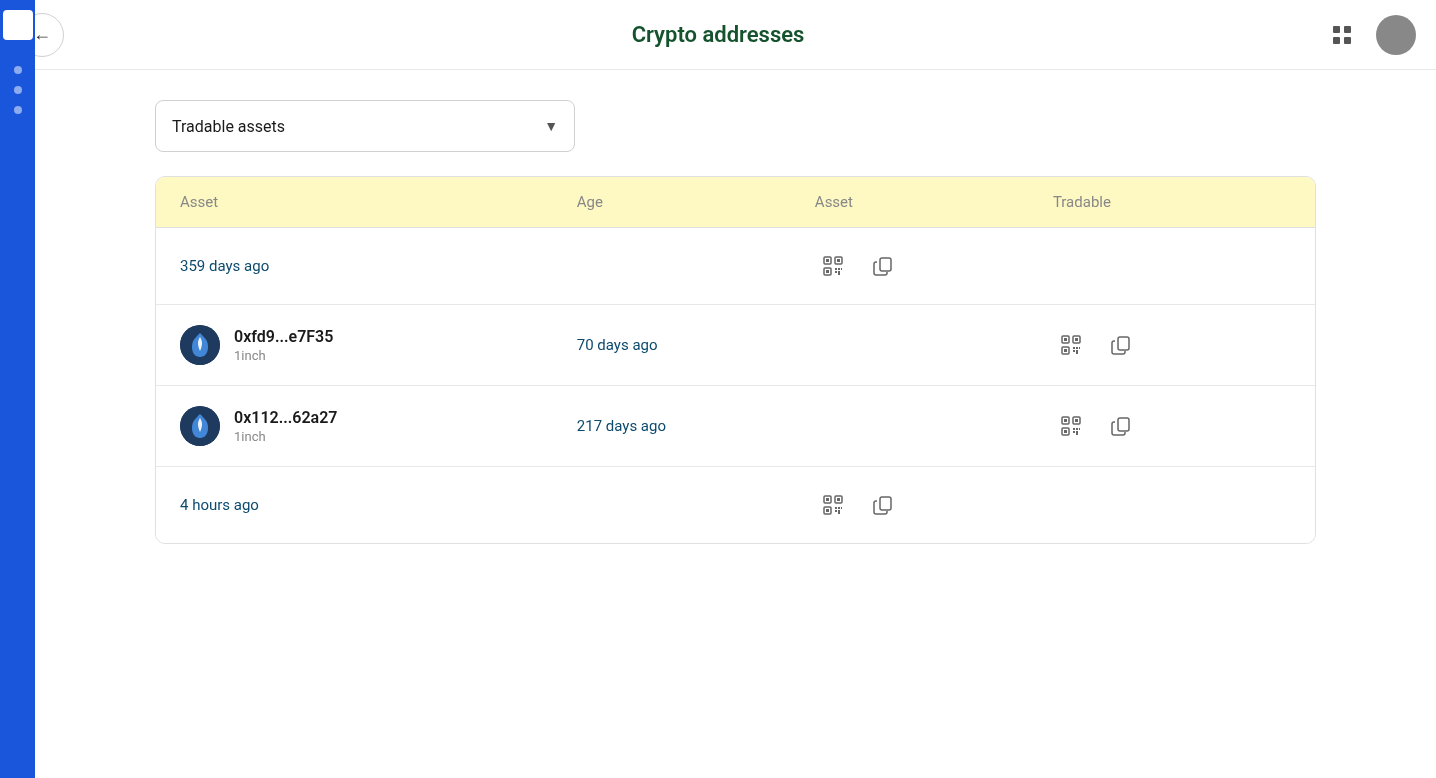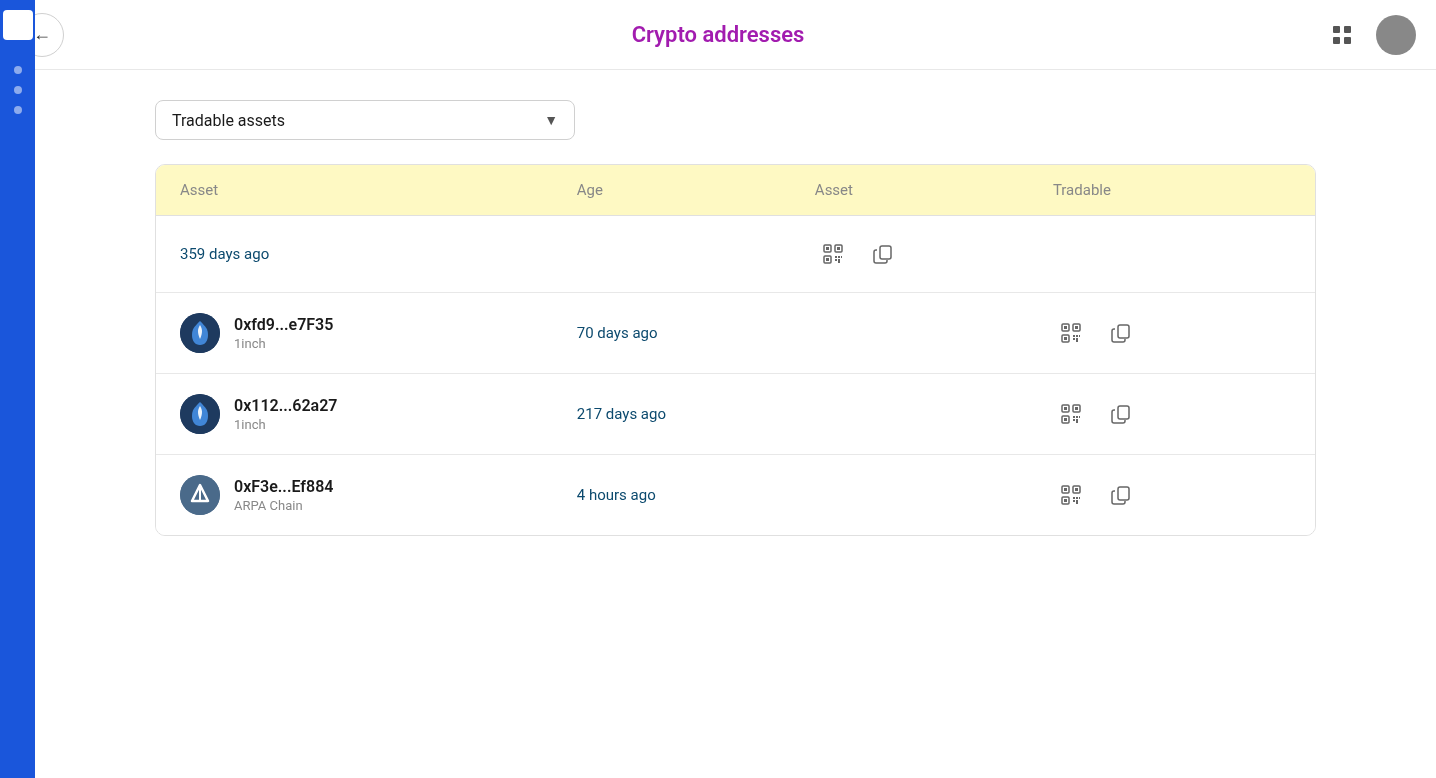--- a/index.html
+++ b/index.html
@@ -23,21 +23,21 @@
       position: relative;
     }
     .header-center {
       position: absolute;
       left: 50%;
       transform: translateX(-50%);
     }
     .header-title {
       font-size: 22px;
       font-weight: 600;
-      color: #a21caf;
+      color: #14532d;
     }
     .header-left {
       display: flex;
       align-items: center;
     }
     .back-button {
       width: 44px;
       height: 44px;
       border-radius: 50%;
       border: 1.5px solid #d0d0d0;
@@ -107,21 +107,21 @@
       margin-left: 35px;
       padding: 30px 120px;
     }
 
     
     .dropdown-container {
       margin-bottom: 24px;
     }
     .dropdown {
       width: 420px;
-      height: 40px;
+      height: 52px;
       border: 1.5px solid #d0d0d0;
       border-radius: 8px;
       background: #fff;
       display: flex;
       align-items: center;
       justify-content: space-between;
       padding: 0 16px;
       cursor: pointer;
       font-size: 16px;
       color: #1a1a1a;
@@ -389,33 +389,20 @@
         <div class="action-icon-btn">
           <svg class="copy-icon" viewBox="0 0 20 20" fill="none" xmlns="http://www.w3.org/2000/svg">
             <rect x="7" y="2" width="11" height="13" rx="2" stroke="#666" stroke-width="1.5" fill="none"></rect>
             <path d="M4 6H3a2 2 0 00-2 2v9a2 2 0 002 2h9a2 2 0 002-2v-1" stroke="#666" stroke-width="1.5" fill="none"></path>
           </svg>
         </div>
       </div>
     </div>
 
     <div class="table-row">
-      <div class="asset-cell">
-        <div class="asset-icon icon-arpa">
-          <svg width="40" height="40" viewBox="0 0 40 40" fill="none" xmlns="http://www.w3.org/2000/svg">
-            <circle cx="20" cy="20" r="20" fill="#4a6a8a"></circle>
-            <polygon points="20,10 28,26 12,26" fill="none" stroke="#fff" stroke-width="2.5" stroke-linejoin="round"></polygon>
-            <line x1="20" y1="10" x2="20" y2="26" stroke="#fff" stroke-width="2"></line>
-          </svg>
-        </div>
-        <div class="asset-info">
-          <span class="asset-address">0xF3e...Ef884</span>
-          <span class="asset-name">ARPA Chain</span>
-        </div>
-      </div>
       <div class="age-cell">4 hours ago</div>
       <div class="label-cell"></div>
       <div class="actions-cell">
         <div class="action-icon-btn">
           <svg class="qr-icon" viewBox="0 0 22 22" fill="none" xmlns="http://www.w3.org/2000/svg">
             <rect x="2" y="2" width="7" height="7" rx="1" stroke="#666" stroke-width="1.5" fill="none"></rect>
             <rect x="4" y="4" width="3" height="3" fill="#666"></rect>
             <rect x="13" y="2" width="7" height="7" rx="1" stroke="#666" stroke-width="1.5" fill="none"></rect>
             <rect x="15" y="4" width="3" height="3" fill="#666"></rect>
             <rect x="2" y="13" width="7" height="7" rx="1" stroke="#666" stroke-width="1.5" fill="none"></rect>

